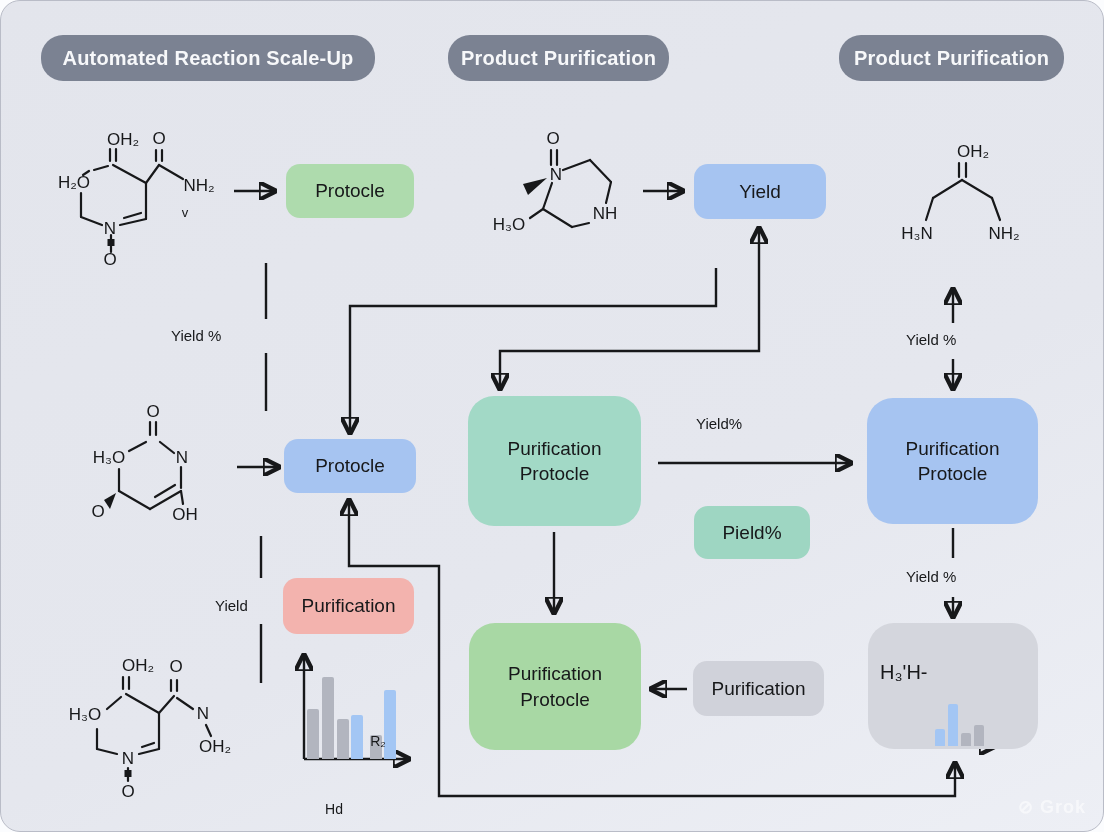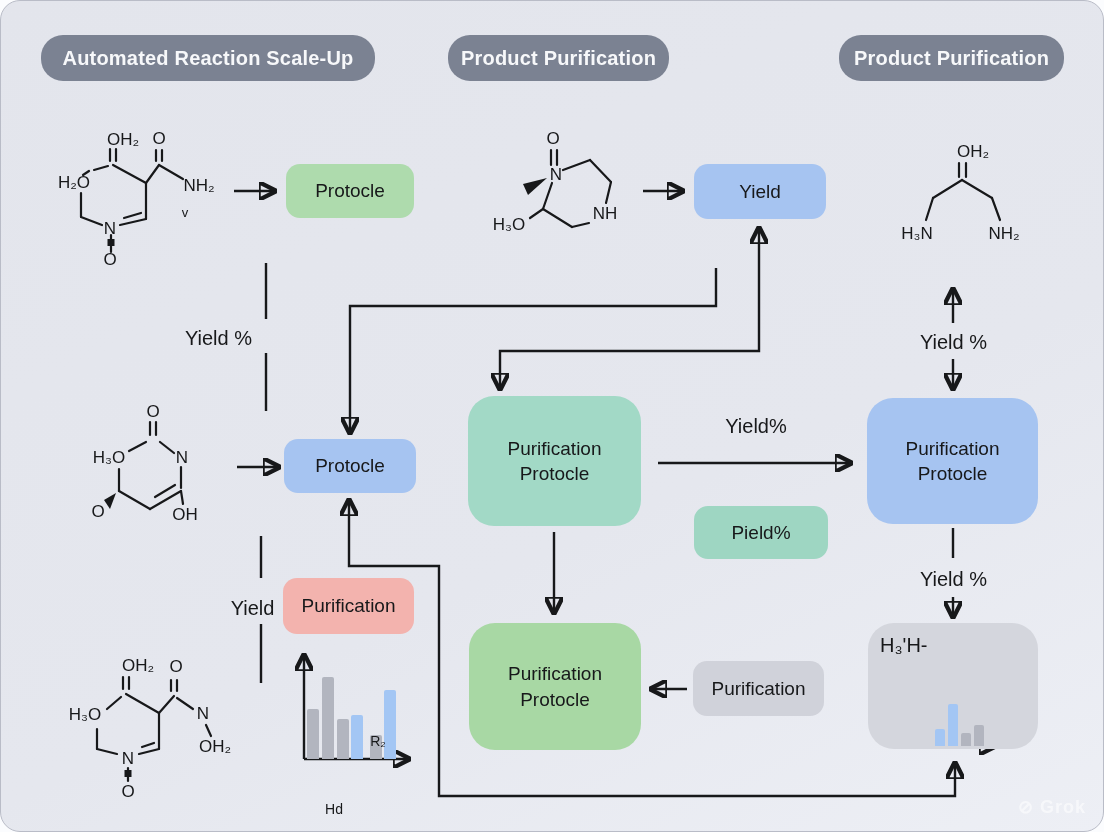--- a/index.html
+++ b/index.html
@@ -7,32 +7,32 @@
     position:relative;width:1104px;height:832px;overflow:hidden;
     background:linear-gradient(155deg,#e3e5ec 0%,#e5e7ee 60%,#edeff5 100%);
     border:1px solid #b9bcc7;border-radius:20px;box-sizing:border-box;
     font-family:"Liberation Sans", sans-serif;color:#17181a;
   }
   .hdr{position:absolute;display:flex;align-items:center;justify-content:center;
     background:#7b8292;color:#f7f8fa;font-weight:700;font-size:20px;border-radius:22px;letter-spacing:.2px;}
   .box{position:absolute;display:flex;flex-direction:column;align-items:center;justify-content:center;
     text-align:center;font-size:19px;font-weight:500;color:#17181a;line-height:1.32;}
   .r14{border-radius:14px}.r26{border-radius:26px}
-  .lbl{position:absolute;font-size:20px;font-weight:500;color:#17181a;text-align:center;}
+  .lbl{position:absolute;font-size:15px;font-weight:500;color:#17181a;}
   .mol{position:absolute;}
   .mol text{font-size:17px;font-weight:500;fill:#17181a;}
   .mol .tiny{font-size:13px;}
   .mol line, .mol path.b{stroke:#17181a;stroke-width:2.2;fill:none;stroke-linecap:round;}
   .mol polygon, .mol rect.sq{fill:#17181a;}
   #wires{position:absolute;left:0;top:0;pointer-events:none;}
   #wires path{stroke:#17181a;stroke-width:2.4;fill:none;}
   .chart{position:absolute;}
   .bar{position:absolute;bottom:0;border-radius:2px 2px 0 0;}
   .axlbl{position:absolute;font-size:14px;font-weight:500;color:#17181a;text-align:center;width:40px;}
-  #histlbl{position:absolute;font-size:20px;font-weight:500;color:#17181a;}
+  #histlbl{position:absolute;font-size:20px;font-weight:500;color:#17181a;margin-top:27px;}
   #watermark{position:absolute;font-size:18px;font-weight:700;color:rgba(255,255,255,0.55);letter-spacing:1px;}
 </style>
 </head>
 <body>
 
 <div id="card">
 
   <div class="hdr" style="left:40px;top:34px;width:334px;height:46px">Automated Reaction Scale-Up</div>
   <div class="hdr" style="left:447px;top:34px;width:221px;height:46px">Product Purification</div>
   <div class="hdr" style="left:838px;top:34px;width:225px;height:46px">Product Purification</div>
@@ -71,21 +71,21 @@
   <div class="box r14" style="left:283px;top:438px;width:132px;height:54px;background:#a6c4f1">Protocle</div>
   <div class="box r26" style="left:467px;top:395px;width:173px;height:130px;background:#a2d9c6">
     <span>Purification</span>
     <span>Protocle</span>
   </div>
   <div class="box r14" style="left:282px;top:577px;width:131px;height:56px;background:#f3b3ae">Purification</div>
   <div class="box r26" style="left:468px;top:622px;width:172px;height:127px;background:#a8d8a4">
     <span>Purification</span>
     <span>Protocle</span>
   </div>
-  <div class="box r14" style="left:693px;top:505px;width:134px;height:53px;background:#9ed6c2">Pield%</div>
+  <div class="box r14" style="left:693px;top:505px;width:116px;height:53px;background:#9ed6c2">Pield%</div>
   <div class="box r14" style="left:692px;top:660px;width:131px;height:55px;background:#d0d2da">Purification</div>
   <div class="box r26" style="left:866px;top:397px;width:171px;height:126px;background:#a6c4f1">
     <span>Purification</span>
     <span>Protocle</span>
   </div>
   <div class="box r26" style="left:867px;top:622px;width:170px;height:126px;background:#d4d6dd"></div>
   <div id="histlbl" style="left:879px;top:633px">H₃'H-</div>
 
   <div class="lbl" style="left:170px;top:326px;width:95px">Yield %</div>
   <div class="lbl" style="left:214px;top:596px;width:75px">Yield</div>

